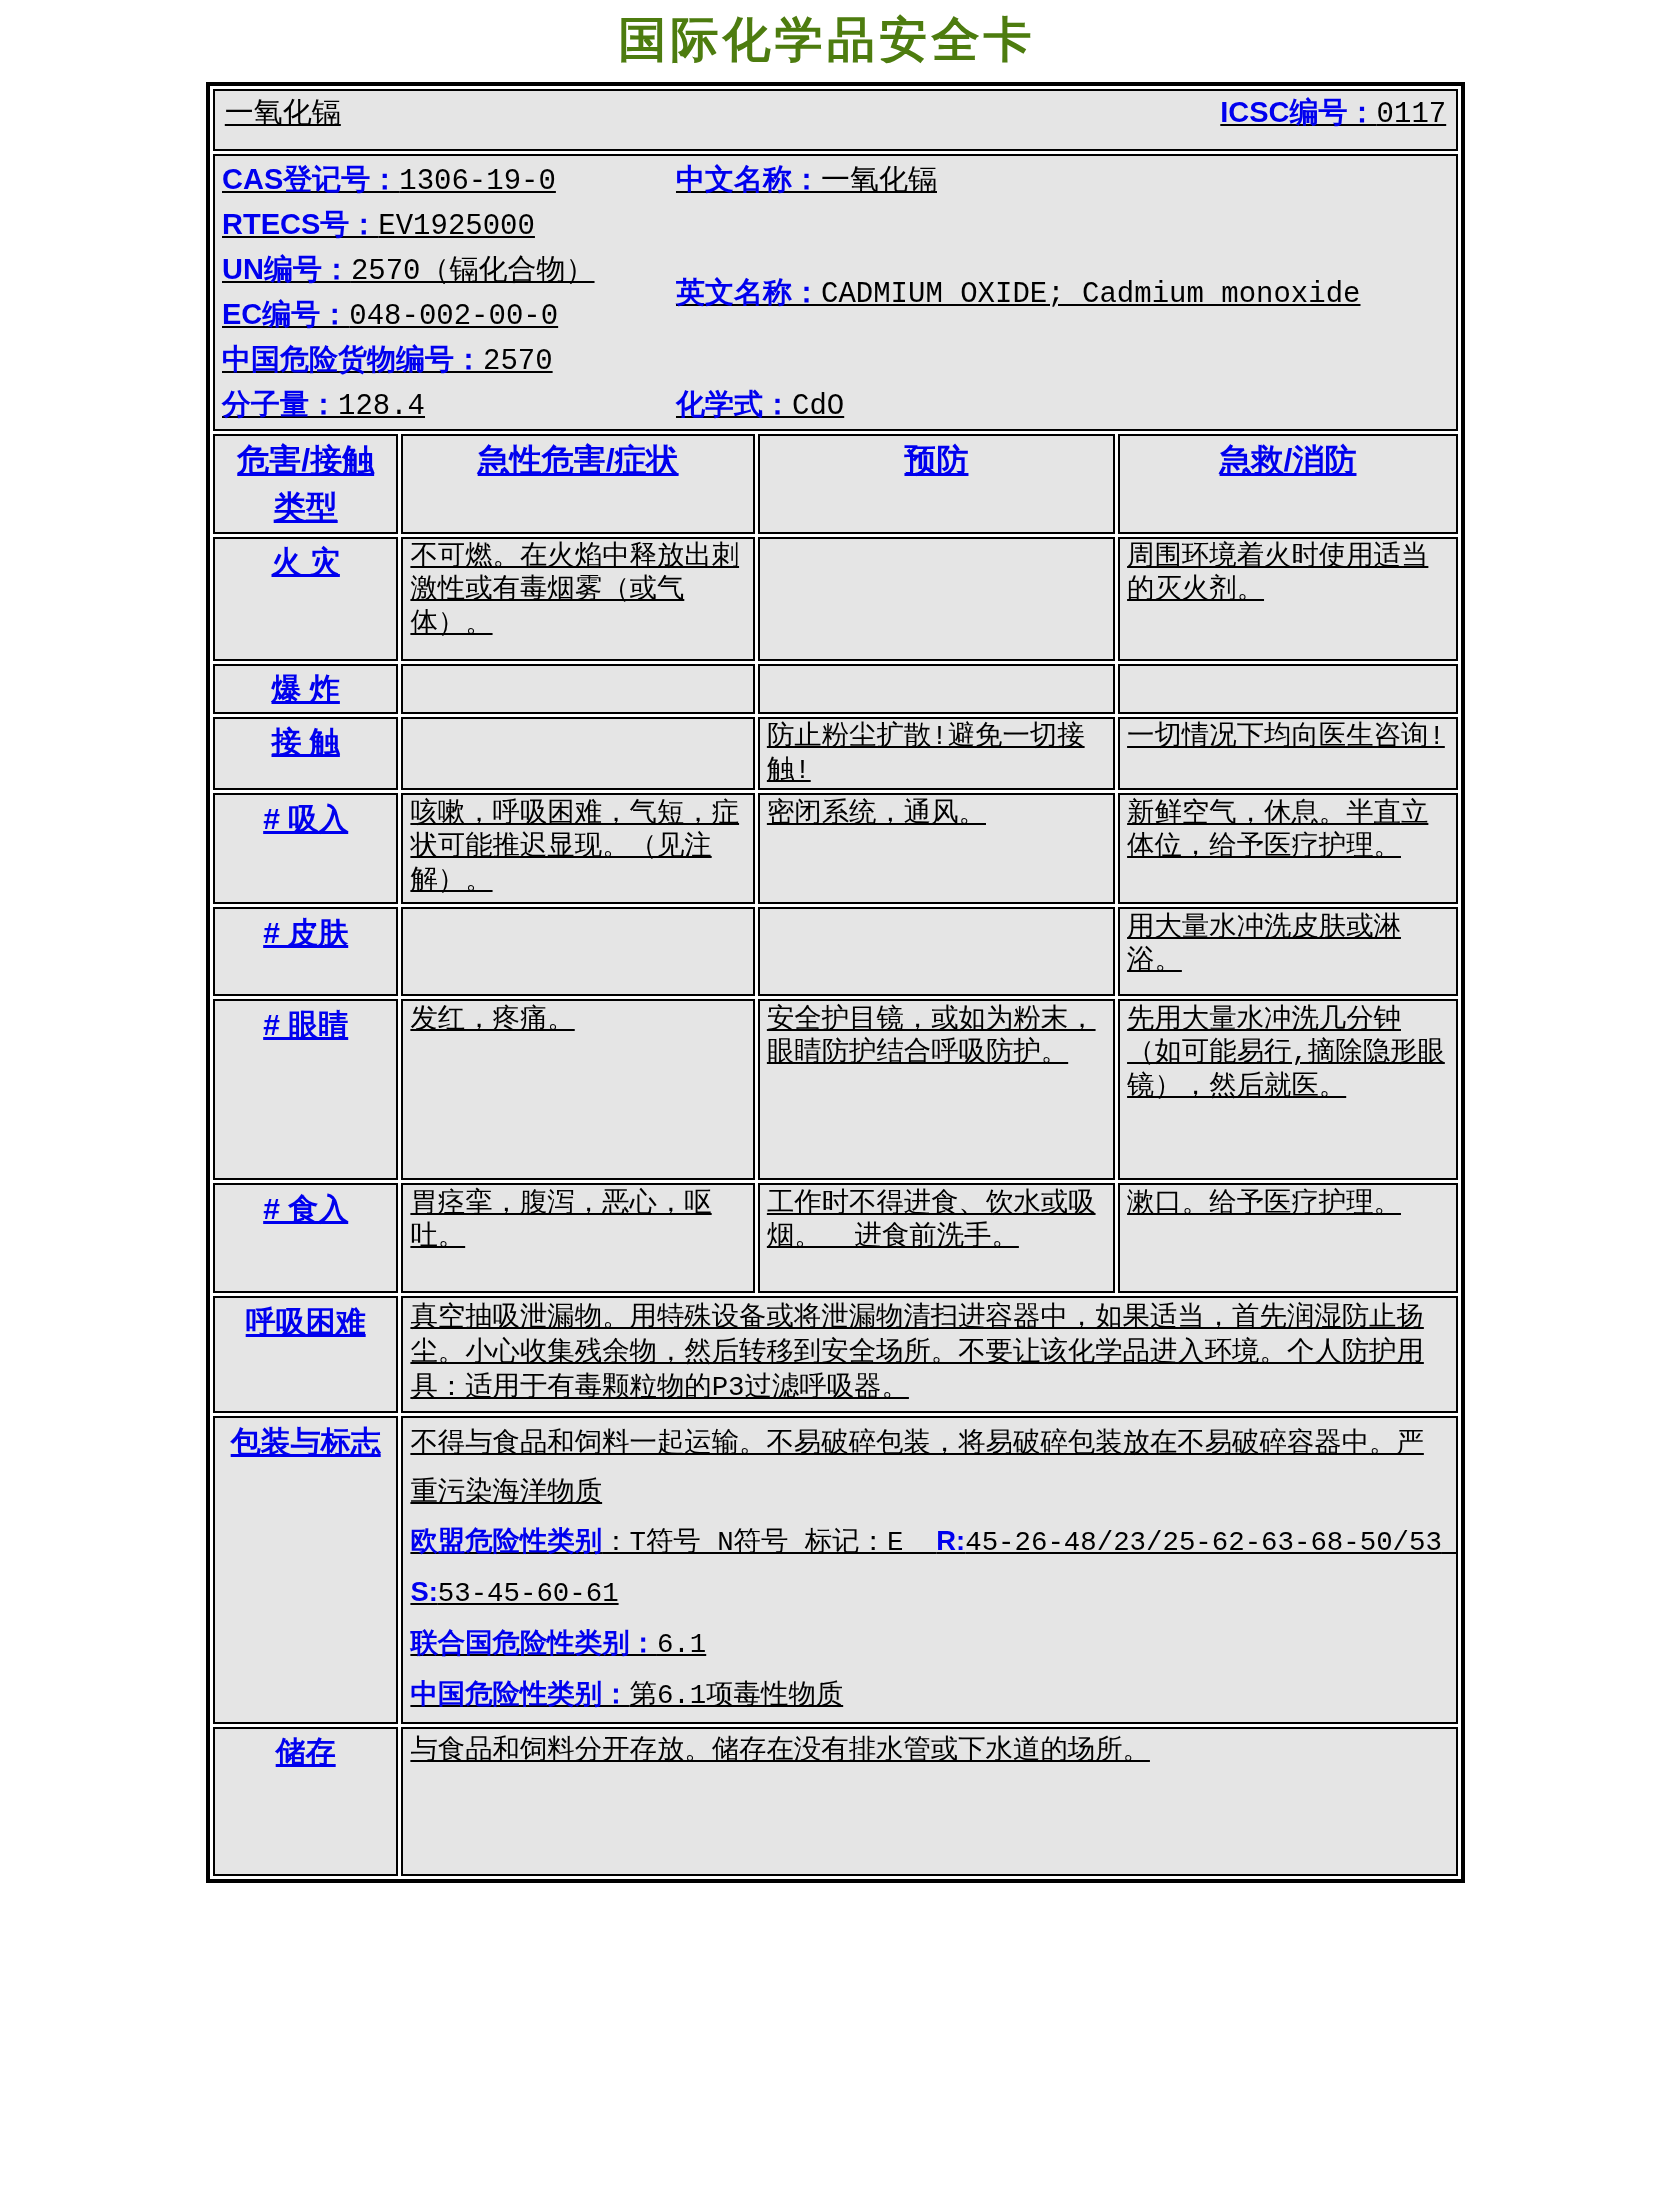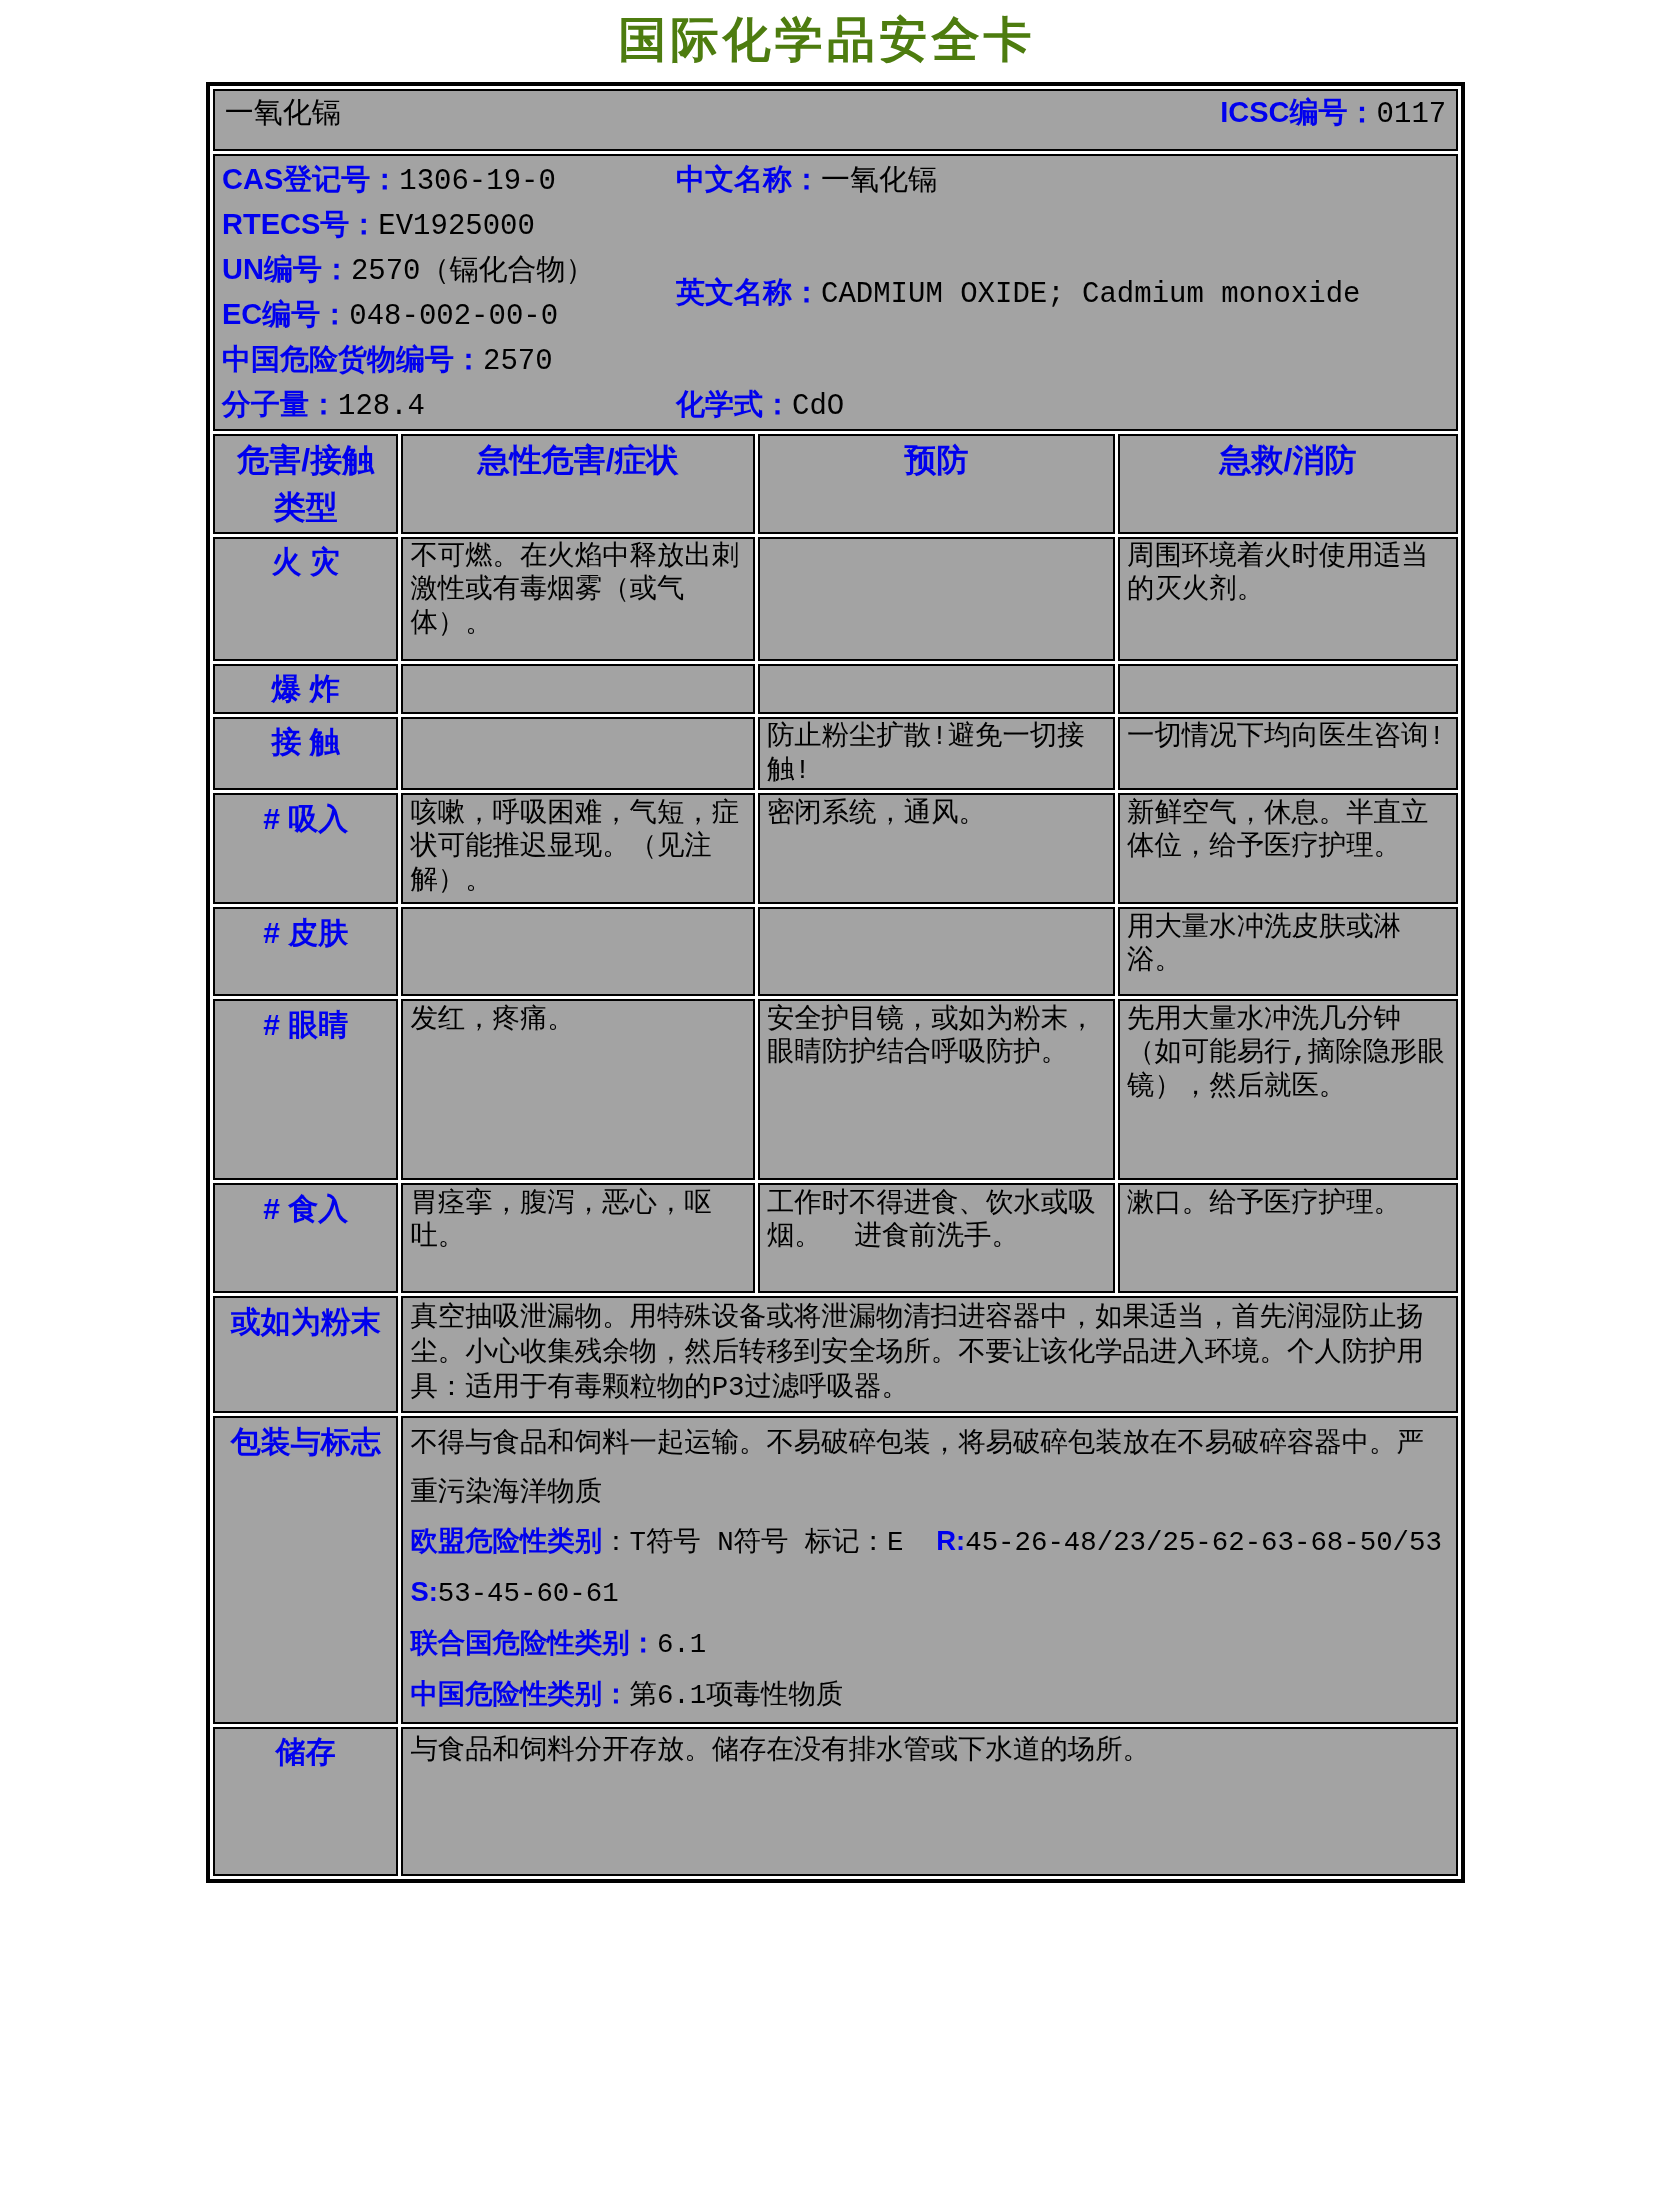--- a/index.html
+++ b/index.html
@@ -21,24 +21,25 @@
     margin-left:206px;
     width:1259px;
     border:4.2px solid #000;
     border-collapse:separate;
     border-spacing:3.5px;
     table-layout:fixed;
     background:#fff;
   }
   table.card td, table.card th{
     border:2.8px solid #000;
-    background:#a3a3a3;
+    background:#e5e5e5;
     vertical-align:top;
     padding:1.4px 7px;
     overflow:hidden;
+    text-decoration:underline;
   }
   
   .cat{
     color:#0000ee;
     font-family:"Liberation Sans","DejaVu Sans",sans-serif;
     font-weight:bold;
     font-size:30px;
     text-align:center;
     vertical-align:middle;
     white-space:pre-line;
@@ -193,21 +194,21 @@
     </tr>
 
     <tr class="row-ing">
       <th class="cat"># 食入</th>
       <td class="body">胃痉挛，腹泻，恶心，呕吐。</td>
       <td class="body">工作时不得进食、饮水或吸烟。  进食前洗手。</td>
       <td class="body">漱口。给予医疗护理。</td>
     </tr>
 
     <tr class="row-spill">
-      <th class="cat">或如为粉末</th>
+      <th class="cat">呼吸困难</th>
       <td colspan="3" class="body"><span class="seg-black">真空抽吸泄漏物。用特殊设备或将泄漏物清扫进容器中，如果适当，首先润湿防止扬尘。小心收集残余物，然后转移到安全场所。不要让该化学品进入环境。个人防护用具：适用于有毒颗粒物的P3过滤呼吸器。</span></td>
     </tr>
 
     <tr class="row-pack">
       <th class="cat">包装与标志</th>
       <td colspan="3" class="body"><span class="seg-black">不得与食品和饲料一起运输。不易破碎包装，将易破碎包装放在不易破碎容器中。严重污染海洋物质
 </span><span class="seg-blue">欧盟危险性类别</span><span class="seg-black">：T符号 N符号 标记：E  </span><span class="seg-blue">R:</span><span class="seg-black">45-26-48/23/25-62-63-68-50/53 </span><span class="seg-blue">S:</span><span class="seg-black">53-45-60-61
 </span><span class="seg-blue">联合国危险性类别：</span><span class="seg-black">6.1
 </span><span class="seg-blue">中国危险性类别：</span><span class="seg-black">第6.1项毒性物质</span></td>
     </tr>

